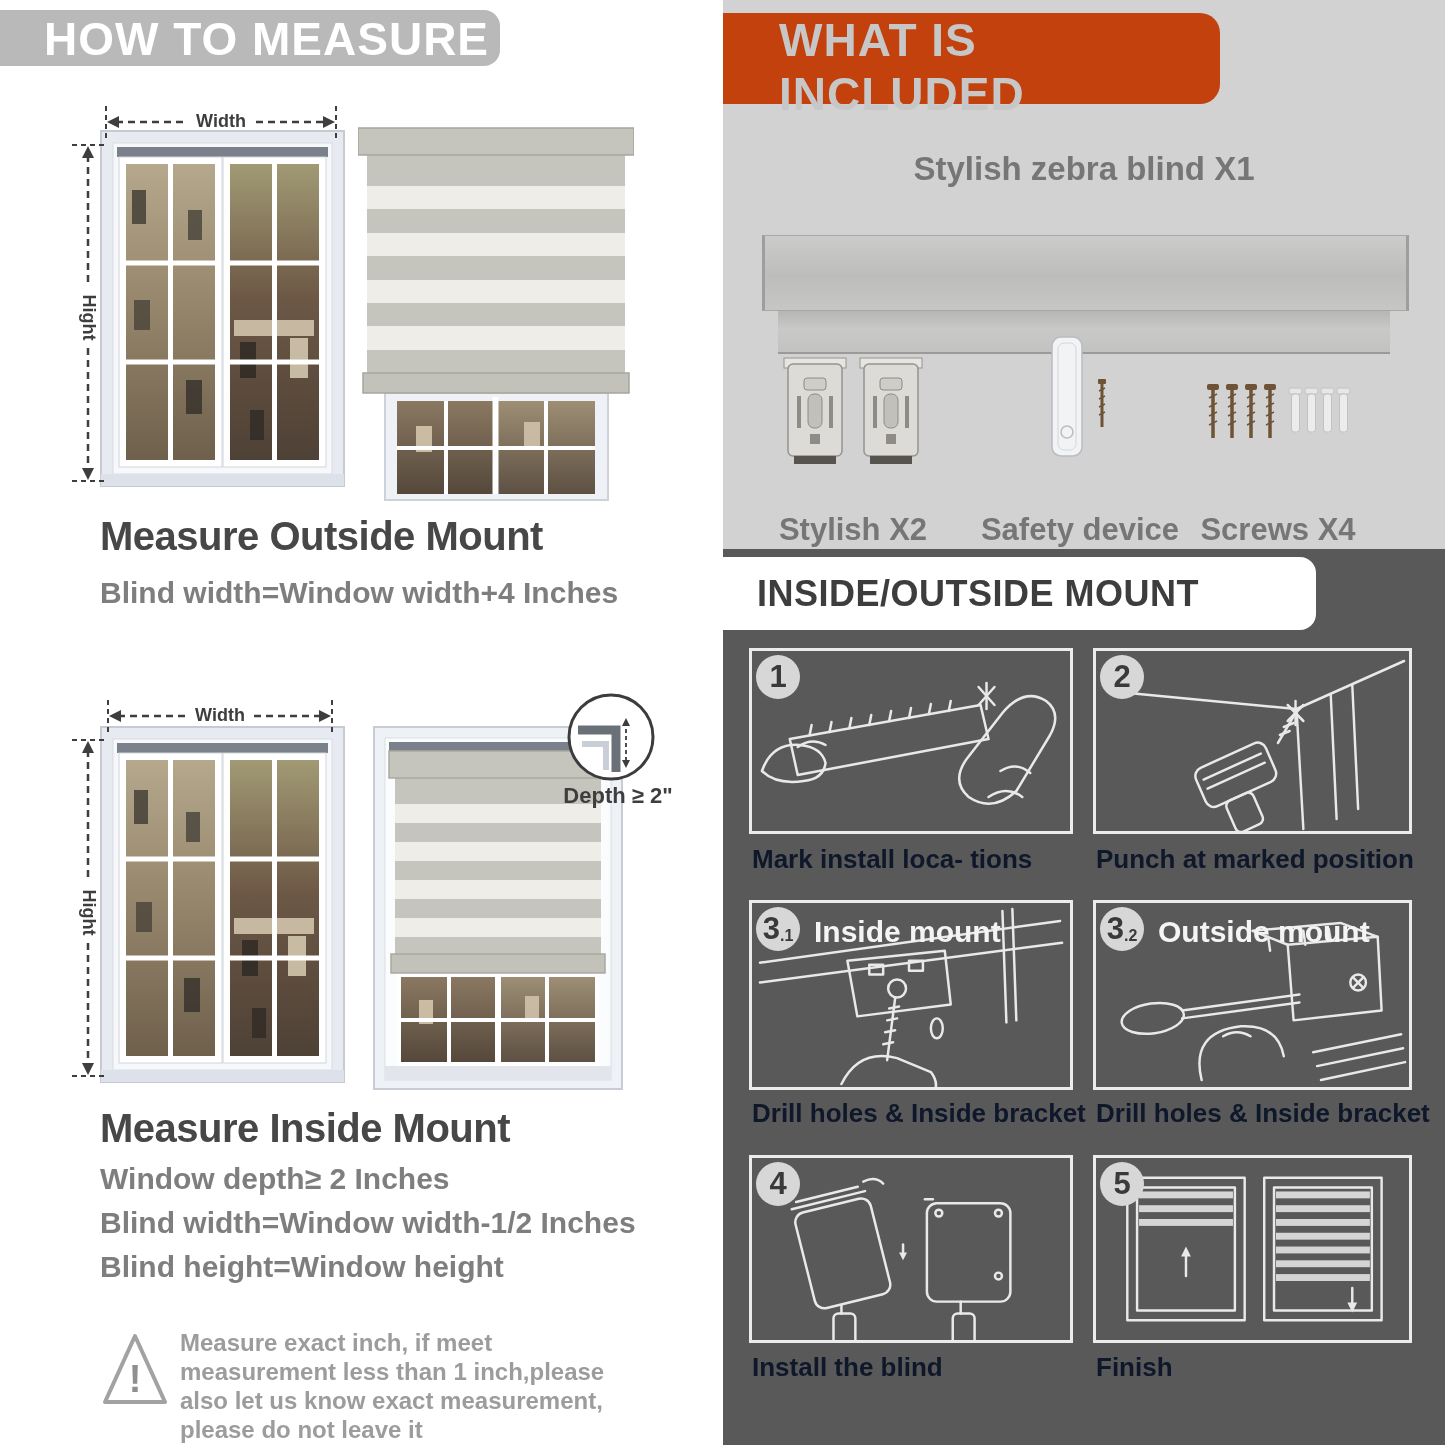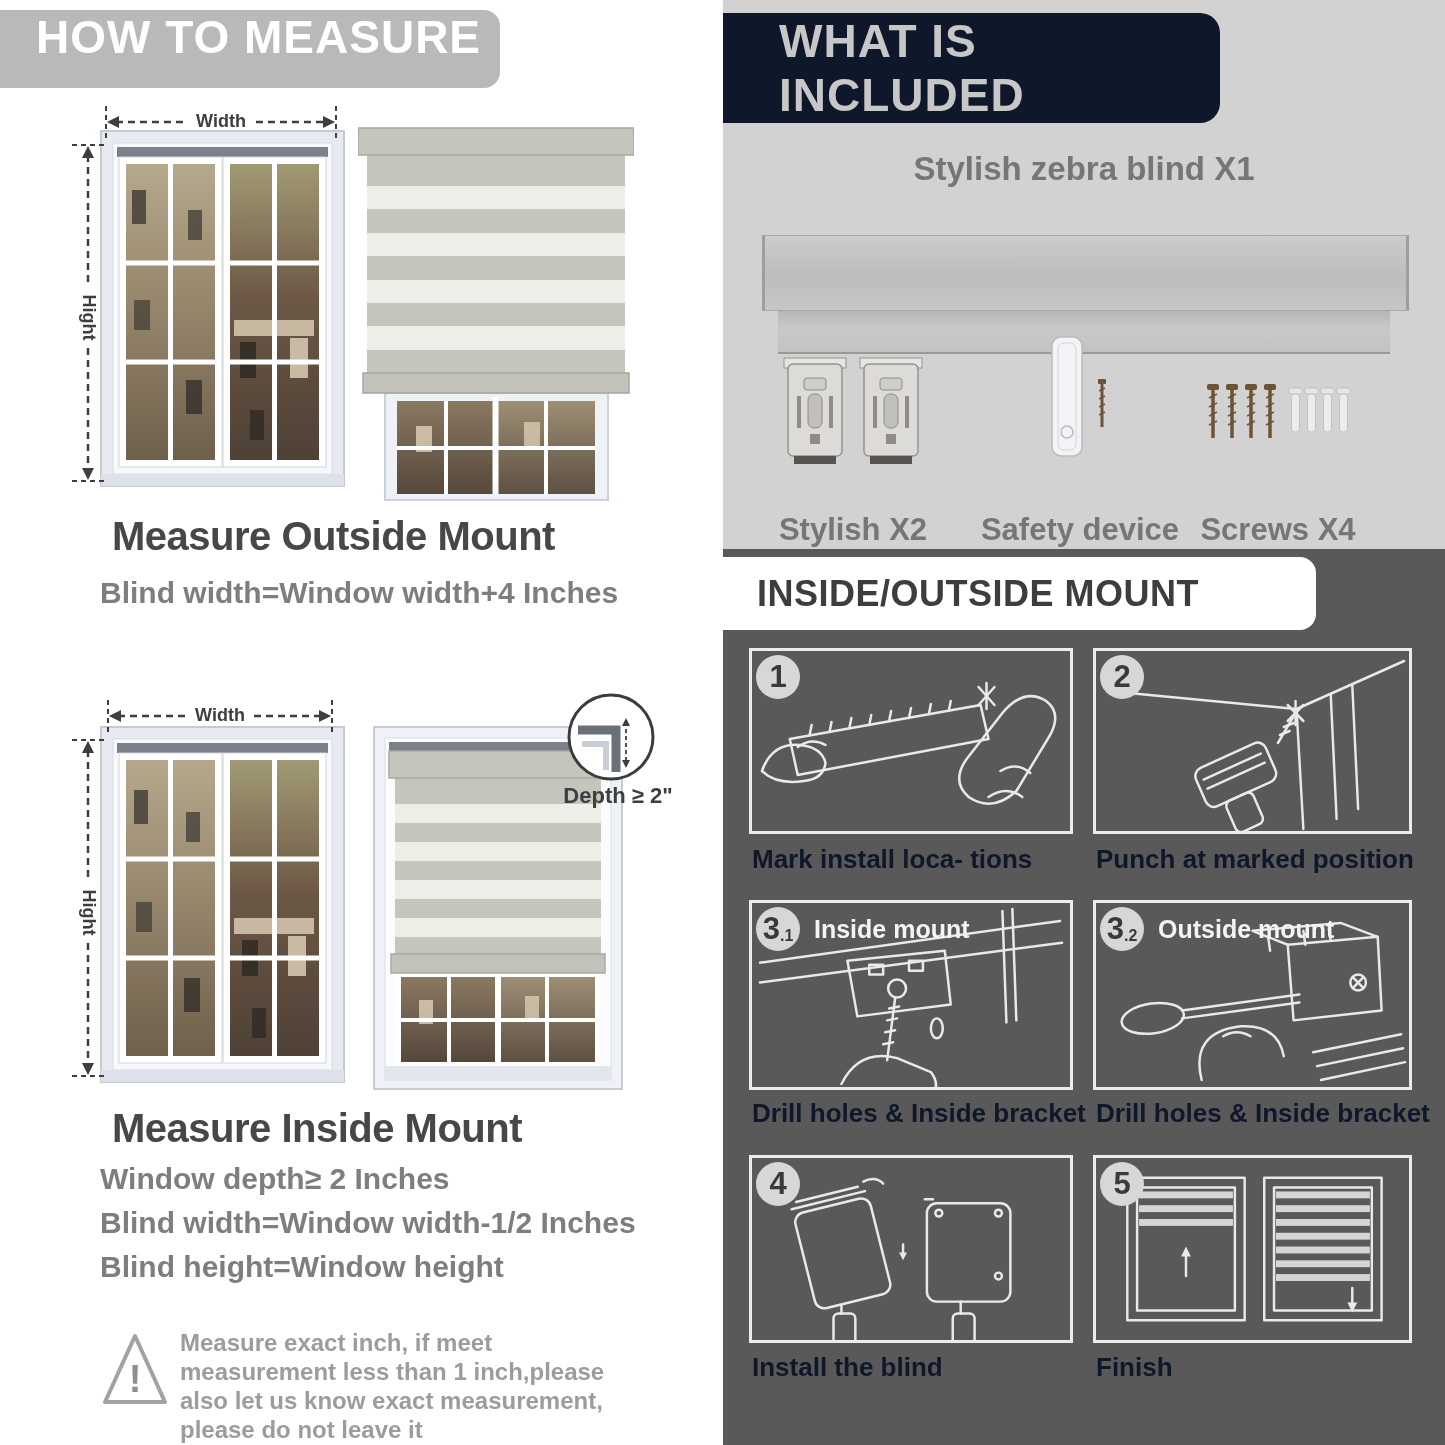--- a/index.html
+++ b/index.html
@@ -1,35 +1,35 @@
 <!DOCTYPE html>
 <html><head>
 <meta charset="utf-8">
 <style>
   * { margin:0; padding:0; box-sizing:border-box; }
   html,body { width:1445px; height:1445px; background:#ffffff; font-family:"Liberation Sans", sans-serif; }
   #canvas { position:relative; width:1445px; height:1445px; overflow:hidden; background:#ffffff; }
   .abs { position:absolute; }
 
   
-  .title-box { left:0; top:10px; width:500px; height:78px; background:#b9b9b9;
-               border-radius:0 16px 16px 0; display:flex; align-items:flex-start; }
+  .title-box { left:0; top:10px; width:500px; height:56px; background:#b9b9b9;
+               border-radius:0 16px 16px 0; display:flex; align-items:flex-end;padding-left:8px; }
   .title-box span { color:#ffffff; font-weight:bold; font-size:46px; letter-spacing:1px; padding-left:36px; }
 
-  .h-big  { font-weight:bold; font-size:40px; color:#474747; letter-spacing:-0.5px;margin-left:12px; }
+  .h-big  { font-weight:bold; font-size:40px; color:#474747; letter-spacing:-0.5px; }
   .h-line { font-weight:bold; font-size:30px; color:#7e7e7e;text-align:right; }
 
   .dim-label { font-weight:bold; font-size:18px; color:#3e3e3e; text-align:center; }
 
   .warning-text { width:440px; font-weight:bold; font-size:24px; line-height:29px; color:#9c9c9c; }
 
   
   .included-section { left:723px; top:0; width:722px; height:549px; background:#d2d2d2; }
-  .included-box { left:723px; top:13px; width:497px; height:110px; background:#0f172a;
-                  border-radius:0 20px 20px 0; display:flex; align-items:center; }
+  .included-box { left:723px; top:13px; width:497px; height:91px; background:#c2410c;
+                  border-radius:0 20px 20px 0; display:flex; }
   .included-box span { color:#c7c7c7; font-weight:bold; font-size:46px; letter-spacing:1px; padding-left:56px; }
   .product-label { left:723px; top:150px; width:722px; text-align:center;
                    font-weight:bold; font-size:33px; color:#767676; }
 
   .headrail-bar { left:762px; top:235px; width:647px; height:76px;
                   background:linear-gradient(180deg,#cbcbc9 0%,#bdbdbb 55%,#c6c6c4 100%);
                   border:1px solid #a8a8a6; border-left:3px solid #9e9e9c; border-right:3px solid #9e9e9c; }
   .headrail-lip { left:778px; top:311px; width:612px; height:43px;
                   background:linear-gradient(180deg,#b6b6b4 0%,#c9c9c7 45%,#c2c2c0 100%);
                   border-bottom:2px solid #9a9a98; }
@@ -39,21 +39,21 @@
   .mount-section { left:723px; top:549px; width:722px; height:896px; background:#595959; }
   .mount-box { left:723px; top:557px; width:593px; height:73px; background:#ffffff;
                border-radius:0 16px 16px 0; display:flex; align-items:center; }
   .mount-box span { color:#3d3d3d; font-weight:bold; font-size:36px; letter-spacing:0.5px; padding-left:34px; }
 
   .panel { position:absolute; border:3px solid #ececec; }
   .badge { position:absolute; top:4px; left:4px; height:44px; min-width:44px; padding:0 5px;
            border-radius:50%; background:#d7d7d7; color:#3a3a3a;
            display:flex; align-items:center; justify-content:center; font-weight:bold; font-size:31px; }
   .badge .badge-sub { font-size:16px; align-self:flex-end; padding-bottom:6px; }
-  .panel-label { position:absolute; top:12px; left:62px; color:#f4f4f4; font-weight:bold; font-size:25px; }
+  .panel-label { position:absolute; top:12px; left:62px; color:#f4f4f4; font-weight:bold; font-size:30px; }
   .caption { position:absolute; color:#0f172a; font-weight:bold; font-size:26px;text-align:right; }
 
   svg { display:block; }
   .lineart { stroke:#e9e9e9; stroke-width:2.5; fill:none; stroke-linecap:round; stroke-linejoin:round; }
 </style>
 </head>
 <body>
 
 <div id="canvas">
 

